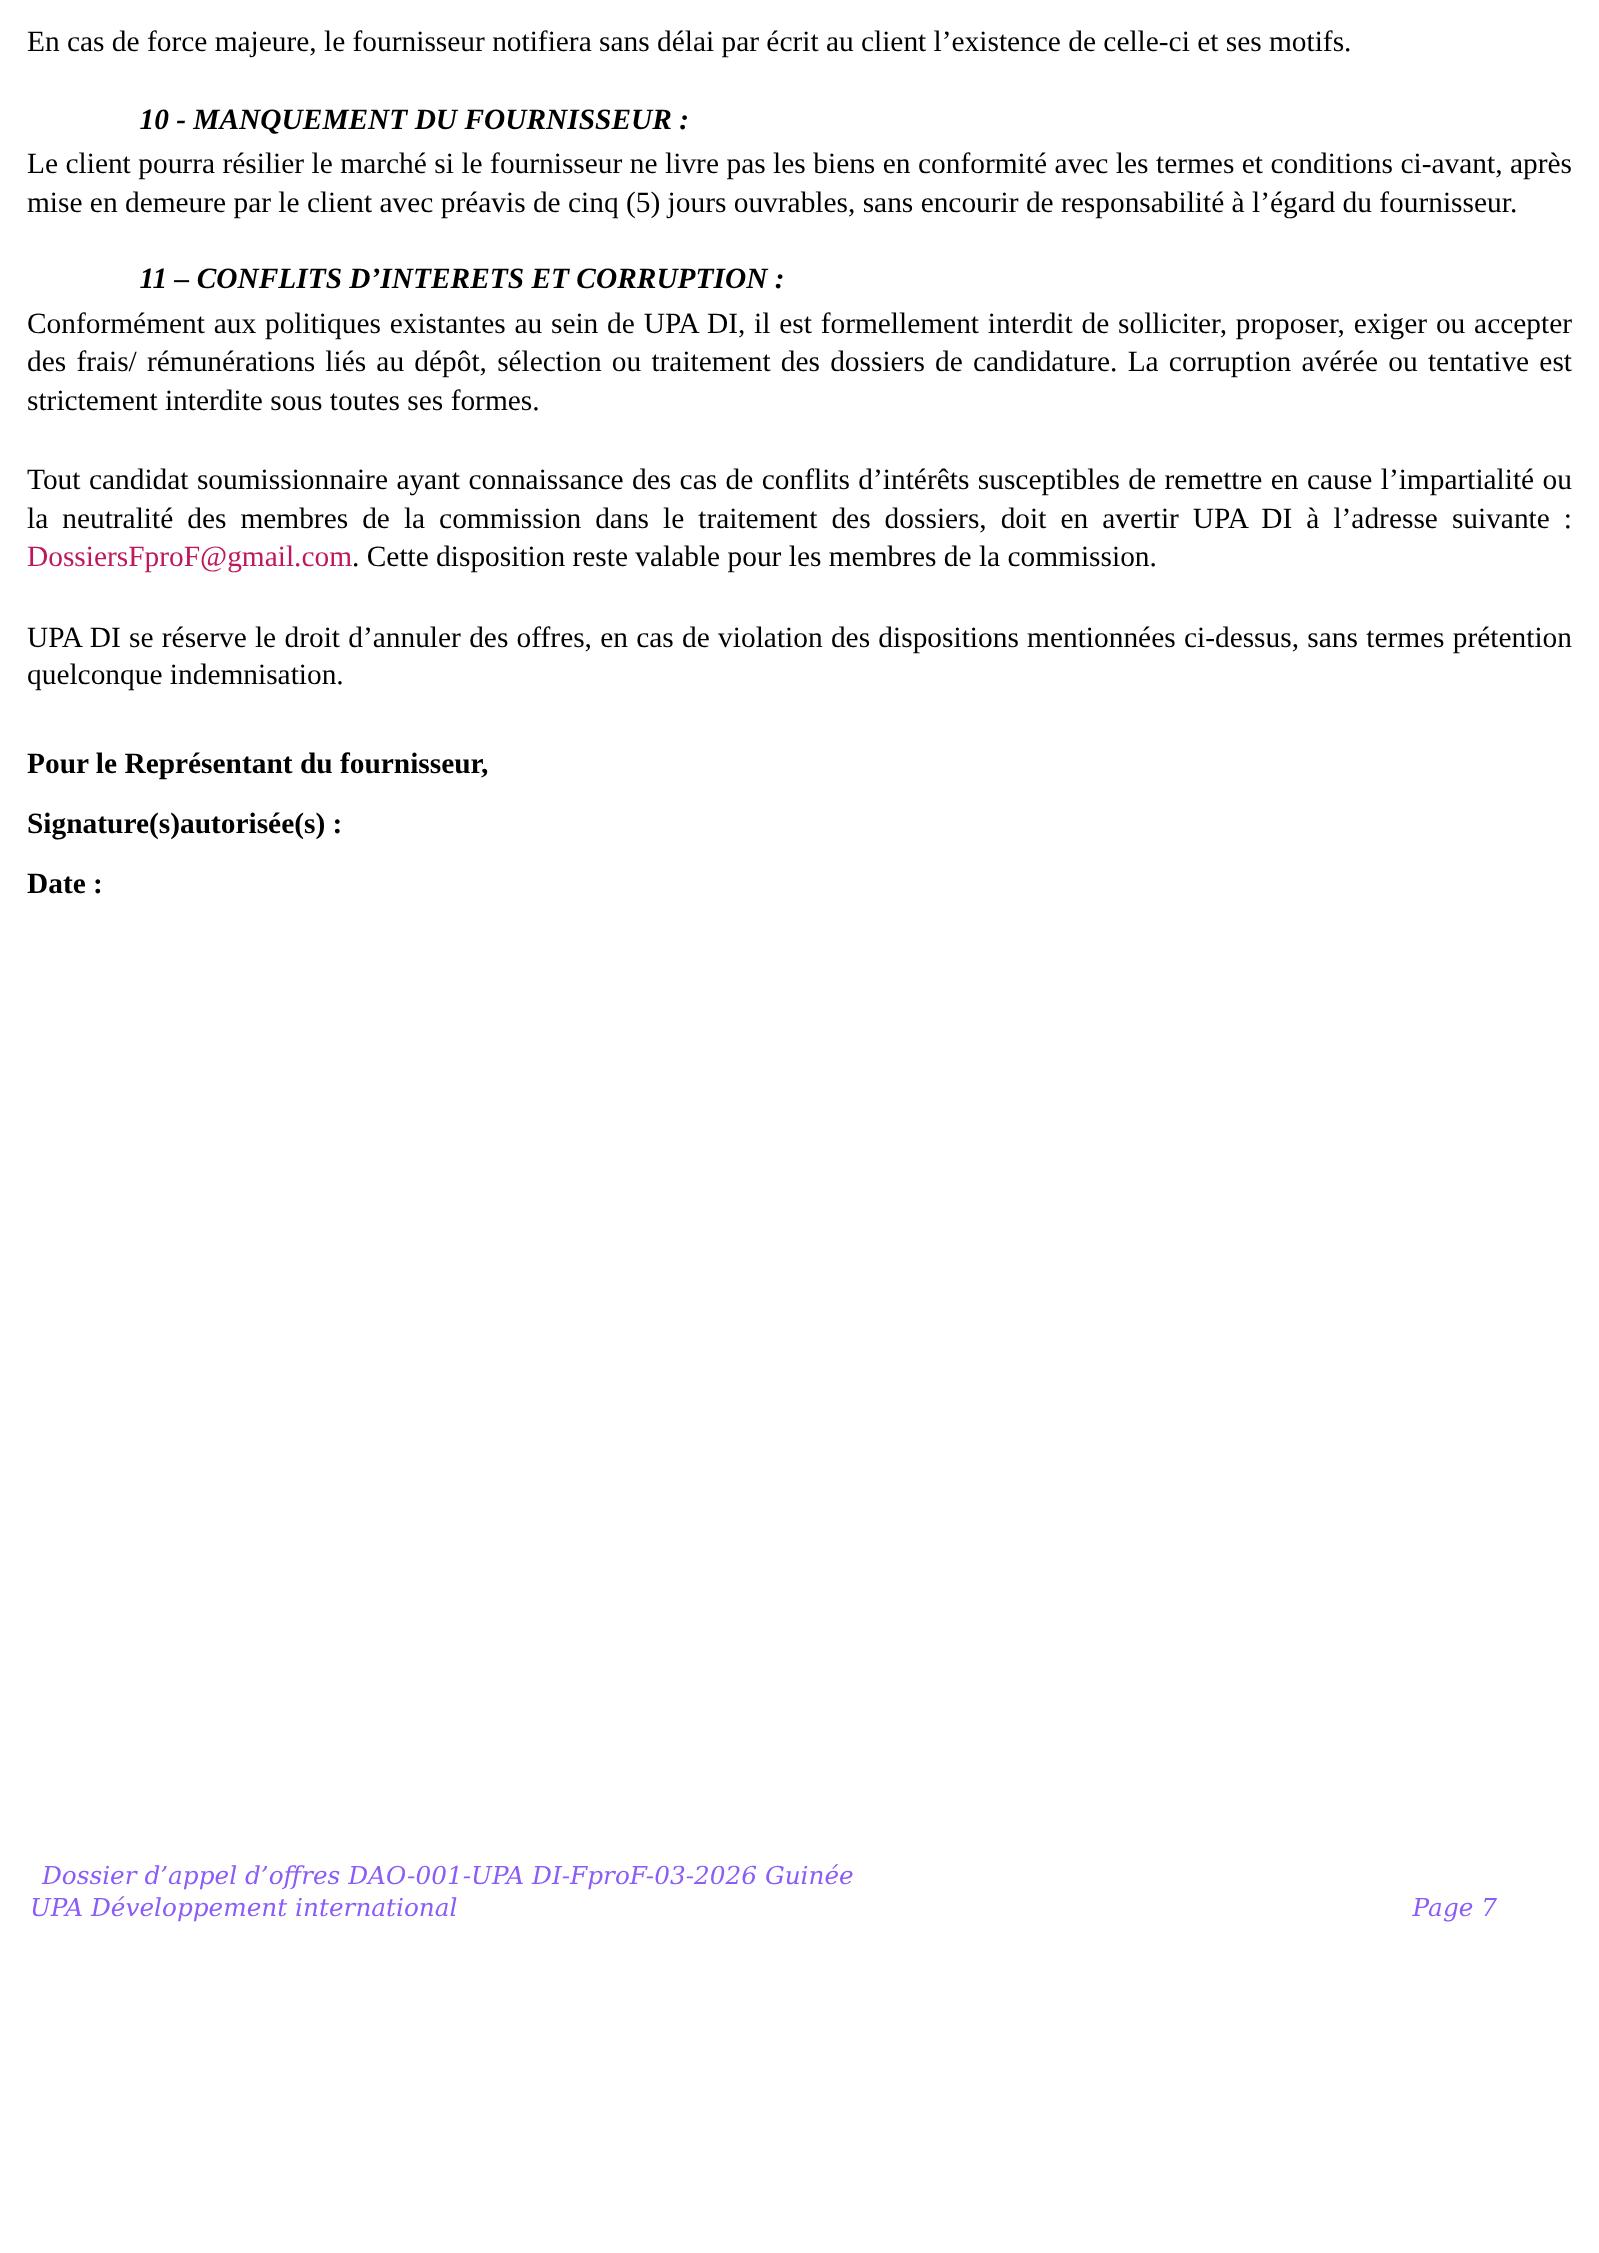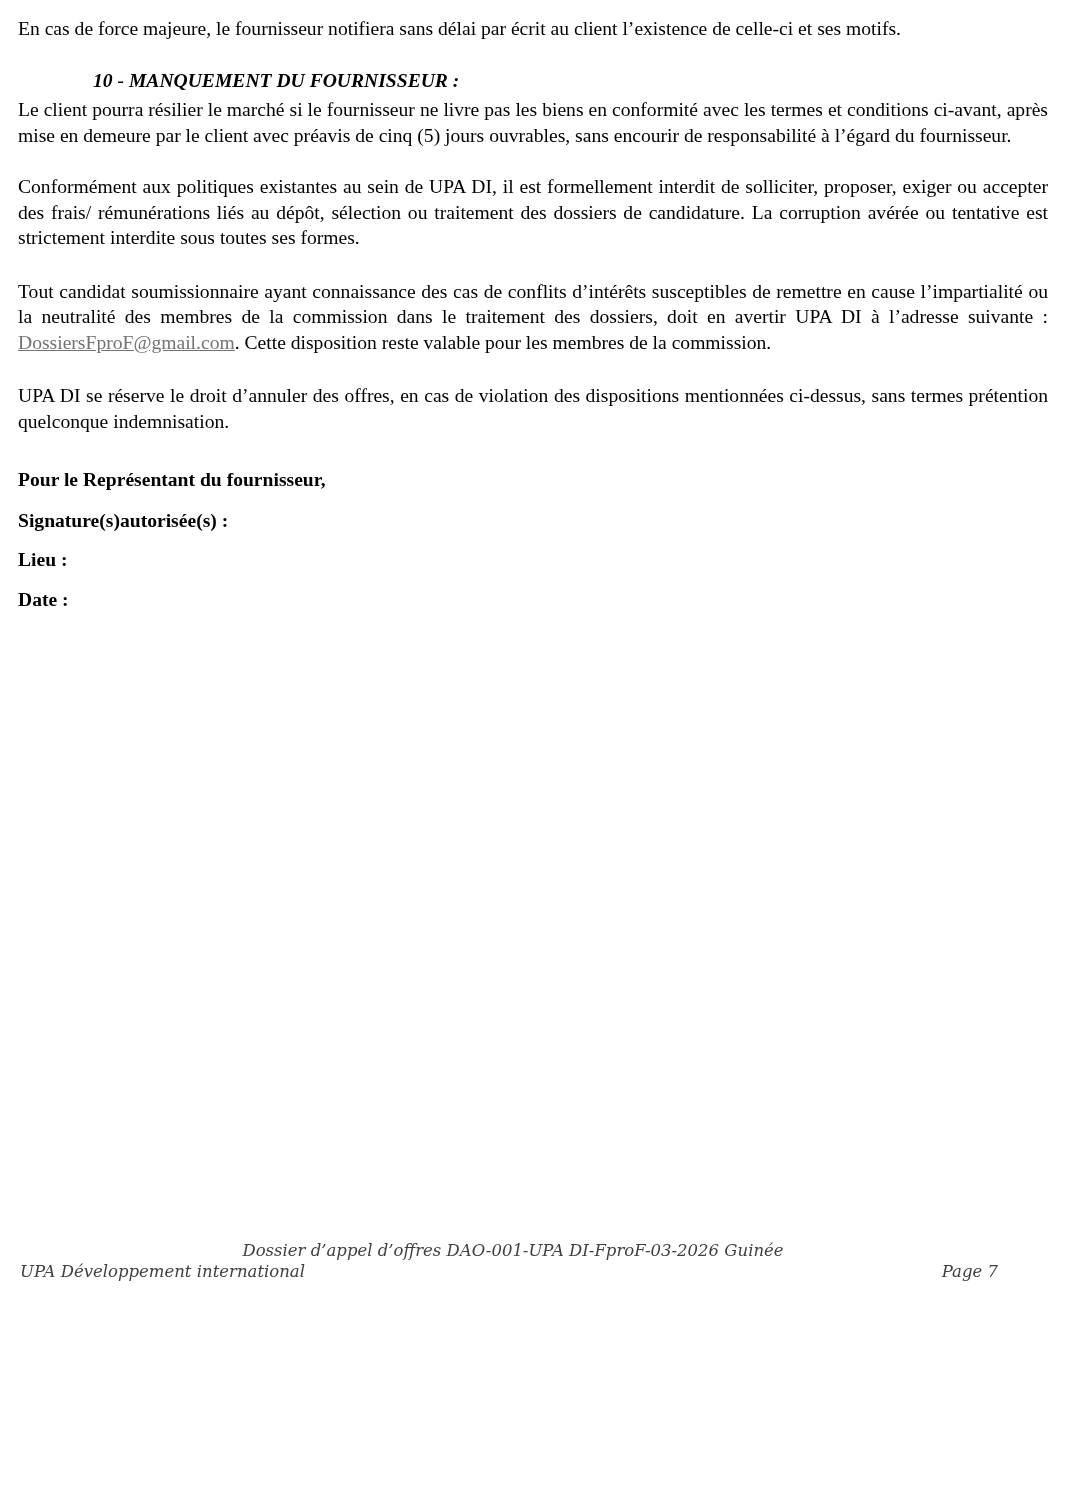--- a/index.html
+++ b/index.html
@@ -32,41 +32,39 @@
     text-align: left !important;
   }
   .bold-line {
     font-weight: bold;
     text-align: left !important;
   }
   .bold-inline {
     font-weight: normal;
   }
   .email-link {
-    color: #737373;
-    text-decoration: underline;
+    color: #be185d;
     cursor: pointer;
   }
   .mb4  { margin-bottom: 4px  !important; font-style: italic; }
   .mb14 { margin-bottom: 14px !important; }
   .mb15 { margin-bottom: 15px !important; }
   .mb26 { margin-bottom: 26px !important; }
   .mb28 { margin-bottom: 28px !important; }
   .mb33 { margin-bottom: 33px !important; }
   .footer {
     position: absolute;
     left: 20px;
     right: 68px;
     bottom: 8px;
     font-family: "DejaVu Serif", serif;
     font-style: italic;
-    color: #404040;
+    color: #8b5cf6;
     font-size: 16.5px;
     line-height: 20.5px;
-    text-align: center;
   }
   .footer-line1 {
     padding-left: 8px;
   }
   .footer-row2 {
     display: flex;
     justify-content: space-between;
     align-items: baseline;
   }
 </style>
@@ -75,32 +73,32 @@
 
 <div class="page">
   <div class="content">
 
     <p class="mb26">En cas de force majeure, le fournisseur notifiera sans délai par écrit au client l’existence de celle-ci et ses motifs.</p>
 
     <p class="heading mb4">10 - MANQUEMENT DU FOURNISSEUR :</p>
 
     <p class="mb26"><span>Le client pourra résilier le marché si le fournisseur ne livre pas les biens en conformité avec les termes et conditions ci-avant, après mise en demeure par le client avec préavis de cinq (5) jours ouvrables, sans encourir </span><span class="bold-inline">de responsabilité à l’égard du fournisseur.</span></p>
 
+    <p class="heading mb4">11 – CONFLITS D’INTERETS ET CORRUPTION :</p>
 
     <p class="mb28">Conformément aux politiques existantes au sein de UPA DI, il est formellement interdit de solliciter, proposer, exiger ou accepter des frais/ rémunérations liés au dépôt, sélection ou traitement des dossiers de candidature. La corruption avérée ou tentative est strictement interdite sous toutes ses formes.</p>
 
     <p class="mb28"><span>Tout candidat soumissionnaire ayant connaissance des cas de conflits d’intérêts susceptibles de remettre en cause l’impartialité ou la neutralité des membres de la commission dans le traitement des dossiers, doit en avertir UPA DI à l’adresse suivante : </span><a class="email-link">DossiersFproF@gmail.com</a><span>. Cette disposition reste valable pour les membres de la commission.</span></p>
 
     <p class="mb33">UPA DI se réserve le droit d’annuler des offres, en cas de violation des dispositions mentionnées ci-dessus, sans termes prétention quelconque indemnisation.</p>
 
     <p class="bold-line mb15">Pour le Représentant du fournisseur,</p>
 
     <p class="bold-line mb14">Signature(s)autorisée(s) :</p>
 
-    <p class="bold-line mb14">Lieu :</p>
 
     <p class="bold-line">Date :</p>
 
   </div>
 
   <div class="footer">
     <div class="footer-line1">Dossier d’appel d’offres DAO-001-UPA DI-FproF-03-2026 Guinée</div>
     <div class="footer-row2">
       <span>UPA Développement international</span>
       <span>Page 7</span>

